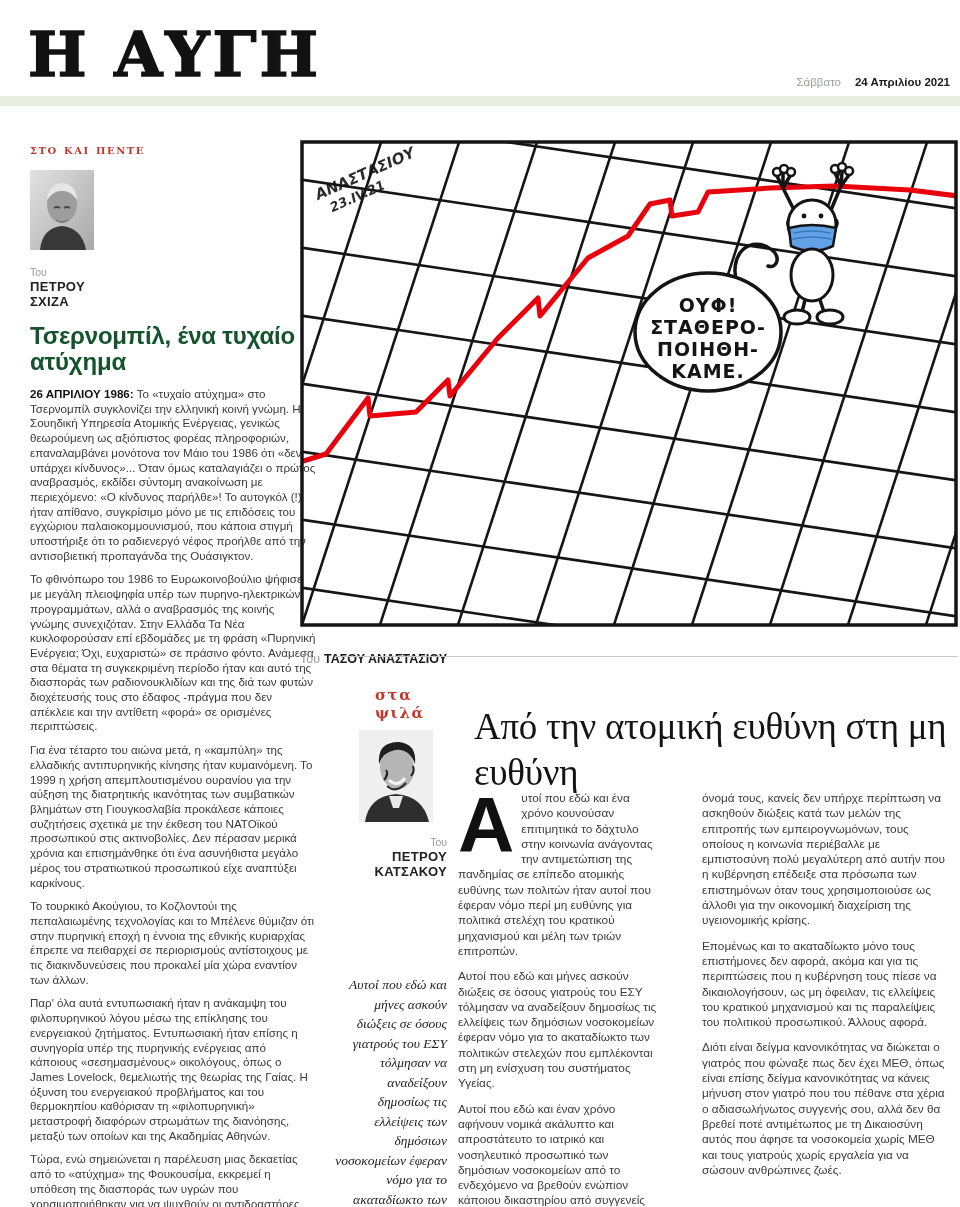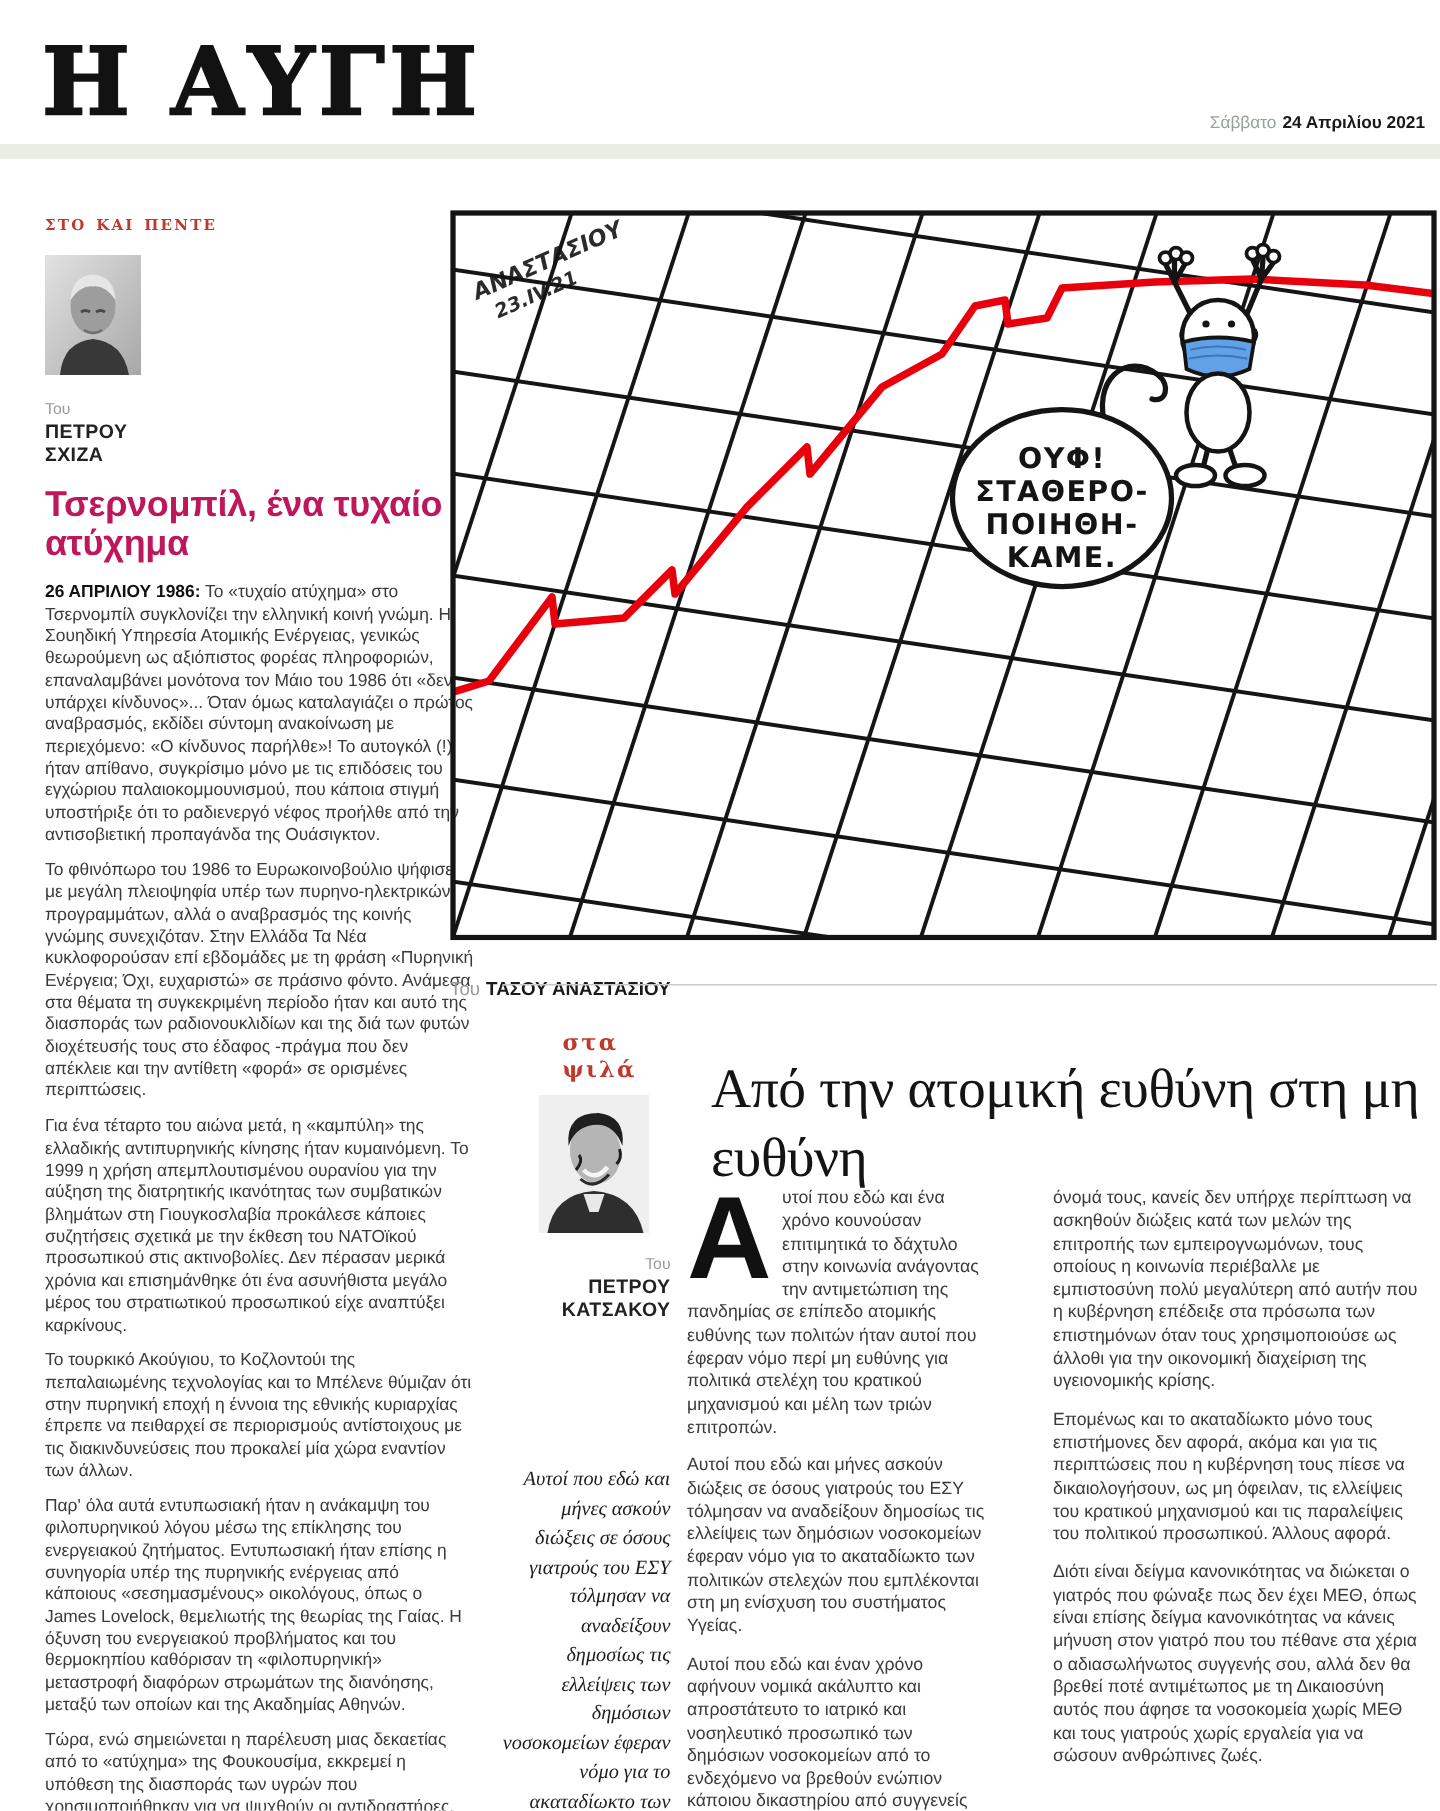--- a/index.html
+++ b/index.html
@@ -9,35 +9,35 @@
   }
   
   .masthead-title{
     position:absolute;left:28px;top:18px;margin:0;
     font-family:"DejaVu Serif",serif;font-weight:900;font-size:62px;
     letter-spacing:3px;color:#121212;
     -webkit-text-stroke:1.5px #121212;
   }
   .edition-date{position:absolute;top:76px;right:10px;font-size:11.5px;color:#1a1a1a;}
   .edition-date .day{color:#97a297;font-weight:400;margin-right:4px;}
-  .edition-date .rest{font-weight:700;}
+  .edition-date .rest{font-weight:700;margin-left:10px;}
   .green-band{position:absolute;left:0;top:96px;width:960px;height:10px;background:#e9eee3;}
   
   .section-label{
     font-family:"DejaVu Serif",serif;font-weight:700;color:#c0392b;
     font-size:14px;letter-spacing:1.5px;font-variant:small-caps;
   }
   .byline .prefix{display:block;font-size:10.5px;color:#9a9a9a;line-height:13px;}
   .byline .name{display:block;font-size:13px;font-weight:700;color:#222;line-height:15px;letter-spacing:.3px;}
   
   .left-col{position:absolute;left:30px;top:140px;width:286px;}
   .left-col .photo{margin-top:12px;}
   .left-col .byline{margin-top:12px;}
   .left-col h2{
-    margin:14px 0 0 0;font-size:24px;line-height:26px;color:#be185d;
+    margin:14px 0 0 0;font-size:24px;line-height:26px;color:#14532d;
     font-weight:700;letter-spacing:-.2px;
   }
   .left-col .body{margin-top:12px;}
   .body p{margin:0 0 9px 0;font-size:11.6px;line-height:14.7px;color:#3a3a3a;}
   .lead-label{font-weight:700;color:#111;}
   
   .cartoon{position:absolute;left:300px;top:140px;width:658px;height:487px;}
   .cartoon-credit{
     position:absolute;left:300px;top:652px;width:658px;font-size:12.5px;color:#1a1a1a;
   }

